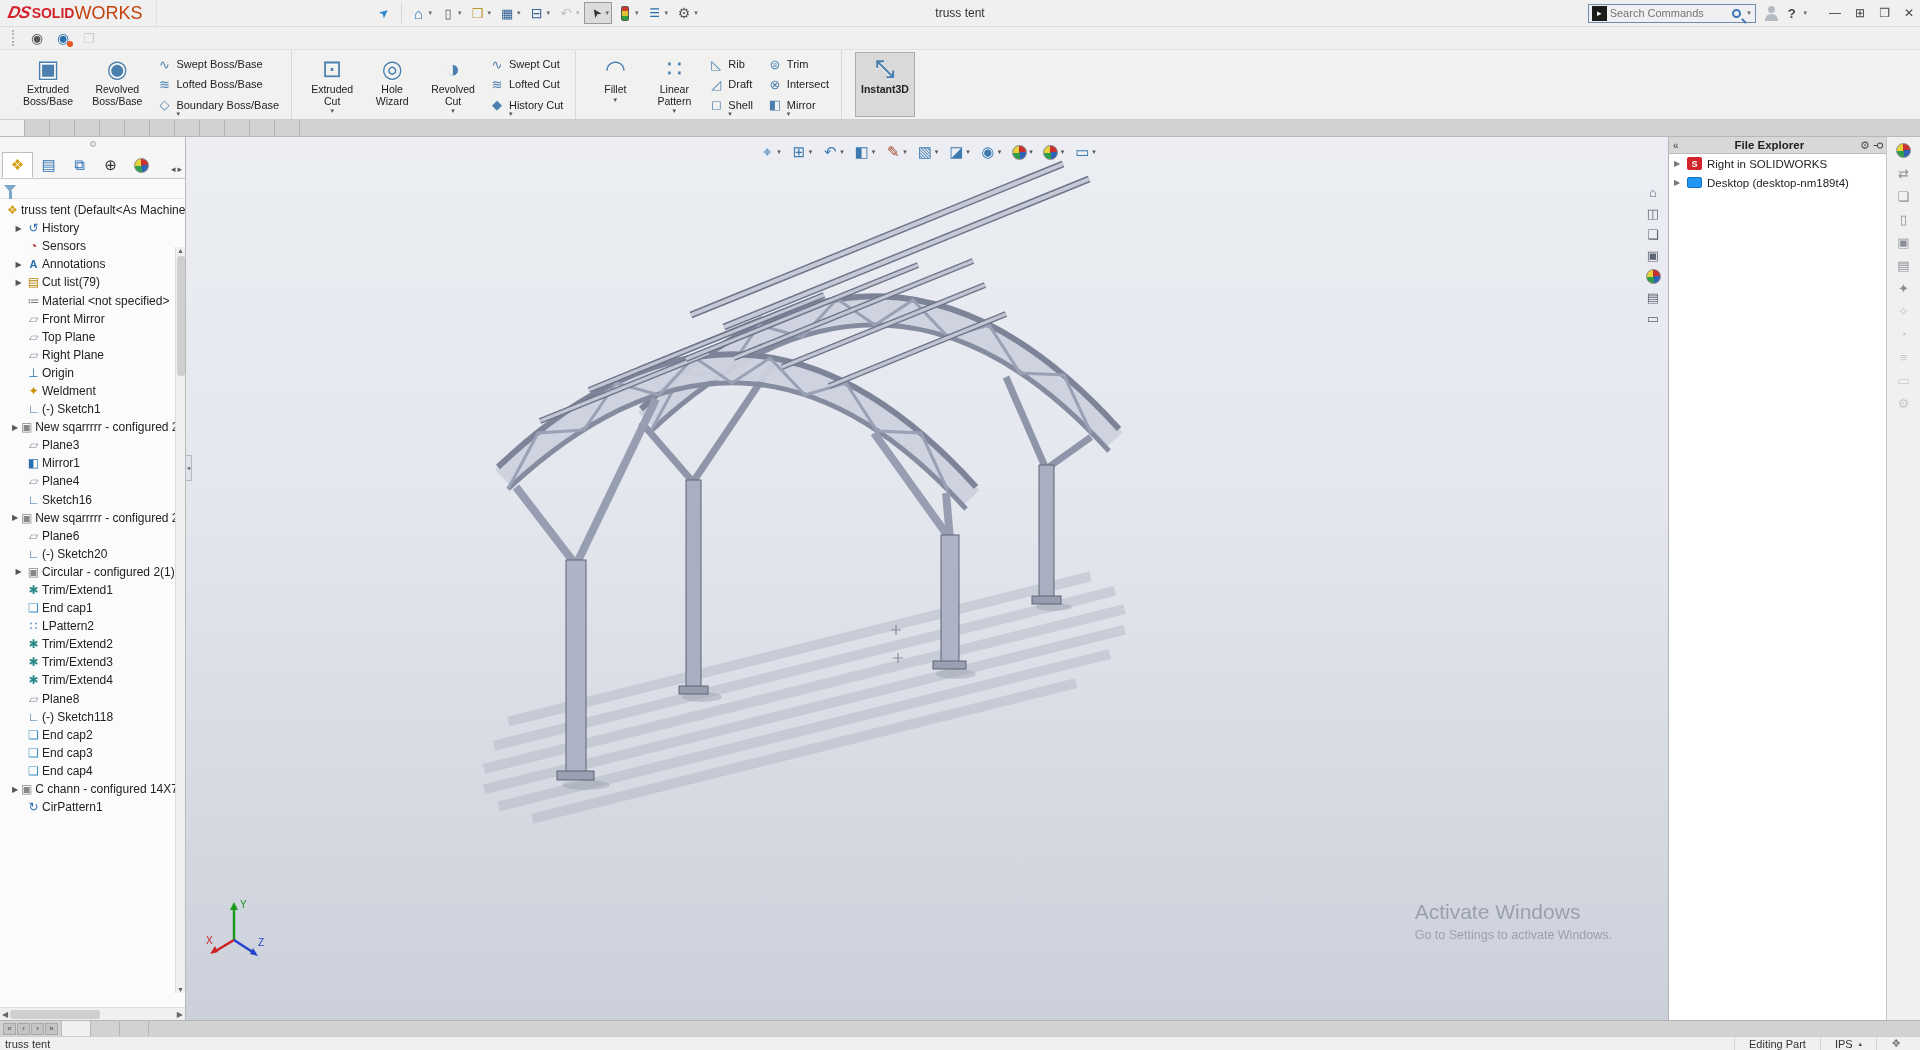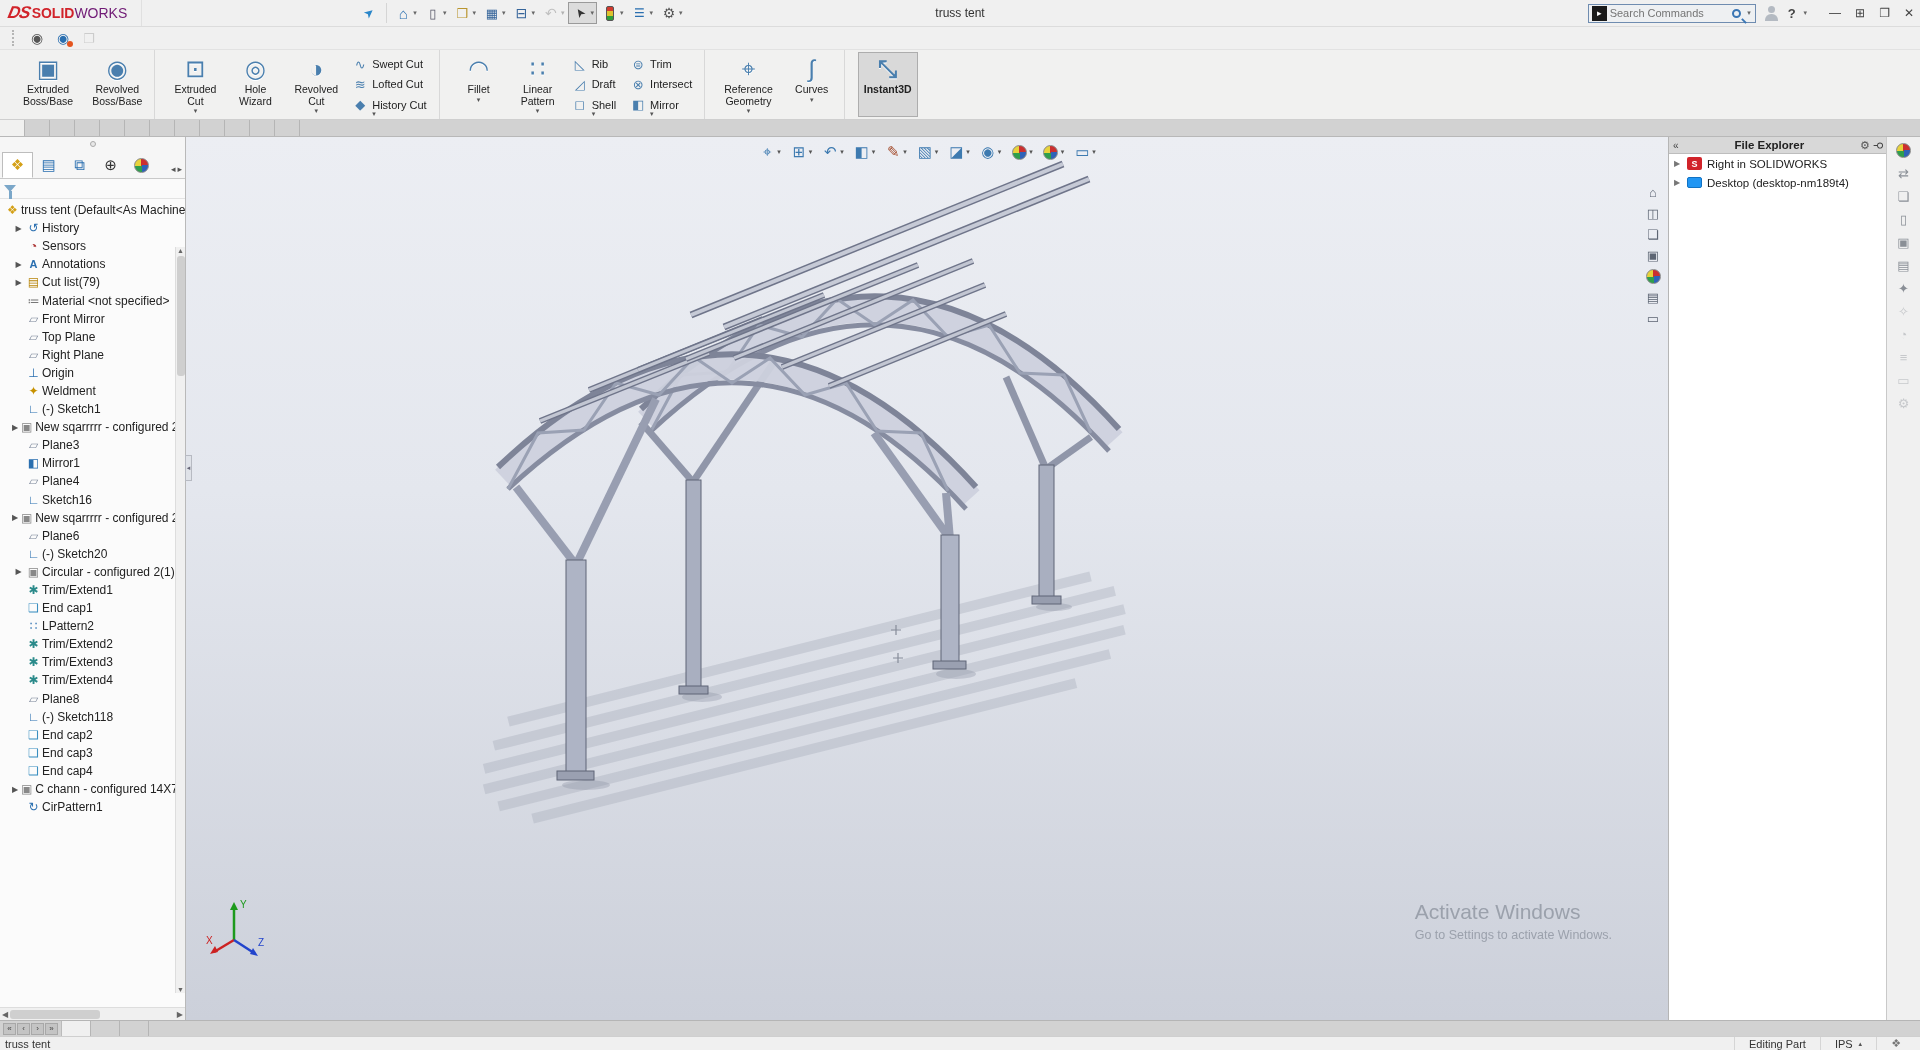--- a/index.html
+++ b/index.html
@@ -6,21 +6,21 @@
   html,body { width:1920px; height:1050px; overflow:hidden;
     font-family:"Liberation Sans", sans-serif; background:#f0f0f0; color:#222;
     -webkit-font-smoothing:antialiased; }
   .ic{display:inline-flex;align-items:center;justify-content:center;}
 
   
   .titlebar{height:27px;display:flex;align-items:center;background:#f0f0f0;border-bottom:1px solid #dcdcdc;position:relative;}
   .logo{display:flex;align-items:baseline;padding:0 14px 0 8px;border-right:1px solid #e0e0e0;height:100%;align-items:center;}
   .logo .ds{font-style:italic;font-weight:bold;font-size:17px;color:#d1232a;letter-spacing:-1px;transform:skewX(-12deg);margin-right:2px;}
   .logo .solid{font-weight:bold;font-size:14px;color:#d1232a;}
-  .logo .works{font-weight:normal;font-size:14px;color:#701a75;}
+  .logo .works{font-weight:normal;font-size:18px;color:#c2410c;}
   .menubar{display:flex;gap:4px;margin-left:10px;}
   .menu-item{font-size:12px;padding:3px 11px;cursor:default;}
   .pin-btn{margin:0 8px;color:#2a86c9;font-size:12px;transform:rotate(-40deg);}
   .qa-sep{width:1px;height:20px;background:#d5d5d5;margin:0 4px;}
   .qa{display:flex;align-items:center;gap:1px;}
   .qa-btn{display:flex;align-items:center;padding:2px 2px;border:1px solid transparent;height:22px;}
   .qa-btn.active{background:#dcdcdc;border-color:#9a9a9a;}
   .qa-btn.disabled{opacity:.45;}
   .qa-btn .glyph{width:18px;text-align:center;}
   .qa-caret{font-size:7px;color:#666;margin-left:1px;}
@@ -343,20 +343,34 @@
 Boss/Base</span>
 
       </div>
         <div class="rbig">
         <span class="ric ic i-revolved-boss"></span>
         <span class="rlabel">Revolved
 Boss/Base</span>
 
       </div>
       </div>
+    <div class="rstack">
+    <div class="rsmall">
+        <span class="ric ic i-swept-boss"></span>
+        <span>Swept Boss/Base</span>
+      </div>
+        <div class="rsmall">
+        <span class="ric ic i-lofted-boss"></span>
+        <span>Lofted Boss/Base</span>
+      </div>
+        <div class="rsmall">
+        <span class="ric ic i-boundary-boss"></span>
+        <span>Boundary Boss/Base</span>
+      </div>
+      </div>
   </div>
   <div class="rgroup">
     <div style="display:flex;">
     <div class="rbig caret">
         <span class="ric ic i-extruded-cut"></span>
         <span class="rlabel">Extruded
 Cut</span>
         <span class="rcaret">▾</span>
       </div>
         <div class="rbig">
@@ -420,35 +434,20 @@
         <span class="ric ic i-wrap"></span>
         <span>Trim</span>
       </div>
         <div class="rsmall">
         <span class="ric ic i-intersect"></span>
         <span>Intersect</span>
       </div>
         <div class="rsmall">
         <span class="ric ic i-mirror-f"></span>
         <span>Mirror</span>
-      </div>
-      </div>
-  </div>
-  <div class="rgroup">
-    <div style="display:flex;">
-    <div class="rbig caret">
-        <span class="ric ic i-ref-geometry"></span>
-        <span class="rlabel">Reference
-Geometry</span>
-        <span class="rcaret">▾</span>
-      </div>
-        <div class="rbig caret">
-        <span class="ric ic i-curves"></span>
-        <span class="rlabel">Curves</span>
-        <span class="rcaret">▾</span>
       </div>
       </div>
   </div>
   <div class="rgroup" style="border-right:none;font-weight:bold;">
     <div style="display:flex;">
     <div class="rbig active">
         <span class="ric ic i-instant3d"></span>
         <span class="rlabel">Instant3D</span>
 
       </div>

